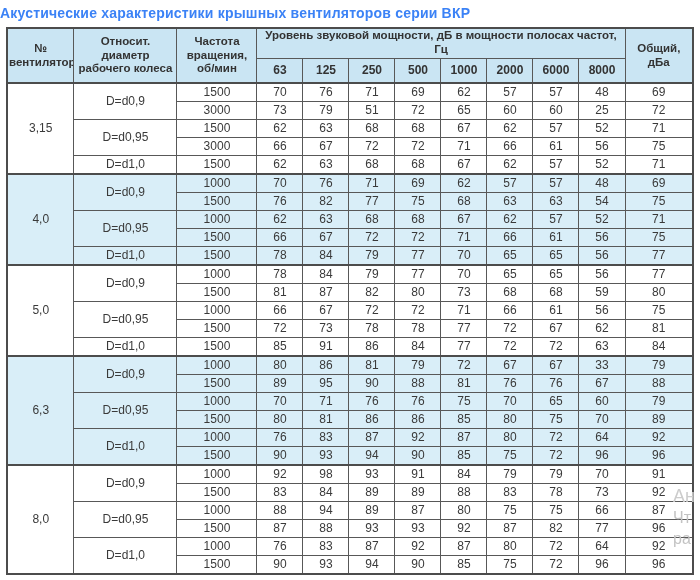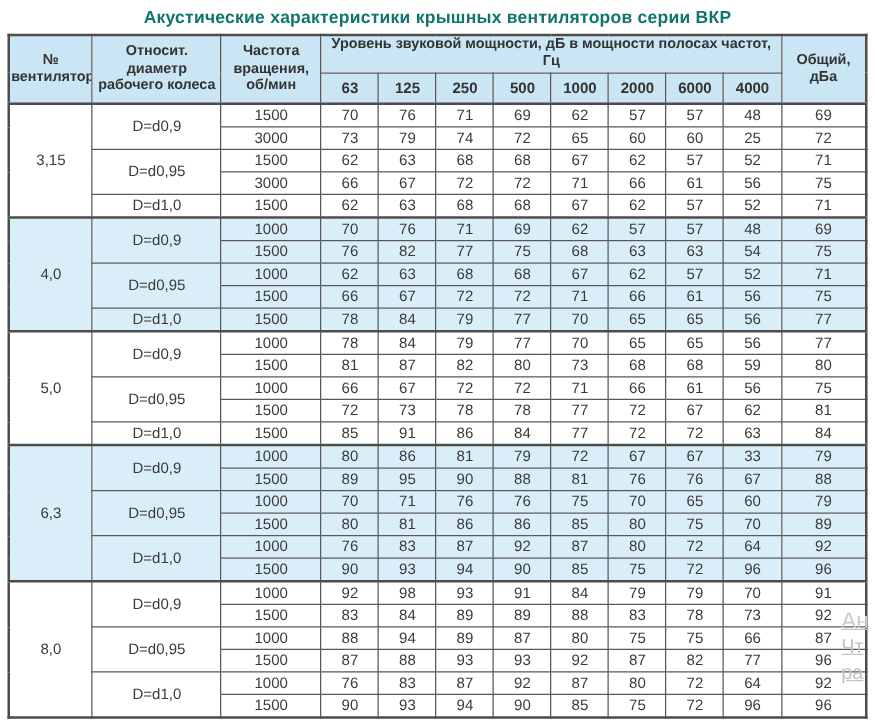--- a/index.html
+++ b/index.html
@@ -7,24 +7,24 @@
   body {
     position: relative;
     width: 700px;
     height: 580px;
     background: #ffffff;
     font-family: "Liberation Sans", "DejaVu Sans", sans-serif;
     overflow: hidden;
   }
   .page-title {
     margin: 5px 0 6px;
-    text-align: center;
+    text-align: left;
     font-size: 14px;
     font-weight: bold;
-    color: #0f766e;
+    color: #3b82f6;
     letter-spacing: 0.2px;
   }
   table.acoustic {
     border-collapse: collapse;
     table-layout: fixed;
     width: 686px;
     margin: 0 auto;
     border: 2px solid #4c4c4c;
   }
   .acoustic th, .acoustic td {
@@ -56,21 +56,20 @@
   .watermark {
     position: absolute;
     right: 0;
     top: 486px;
     width: 27px;
     overflow: hidden;
     color: #c3c3c3;
     pointer-events: none;
     text-align: left;
     white-space: nowrap;
-    text-decoration: underline;
   }
   .watermark .wm-line { display: block; line-height: 21px; font-size: 16px; }
   .watermark .wm-line:first-child { font-size: 18px; color: #cccccc; }
 </style>
 </head>
 <body>
 
 <div class="page-title">Акустические характеристики крышных вентиляторов серии ВКР</div>
 
 <table class="acoustic">
@@ -97,21 +96,21 @@
       <th rowspan="2">Общий, дБа</th>
     </tr>
     <tr class="freq-header">
       <th>63</th>
       <th>125</th>
       <th>250</th>
       <th>500</th>
       <th>1000</th>
       <th>2000</th>
       <th>6000</th>
-      <th>4000</th>
+      <th>8000</th>
     </tr>
   </thead>
   <tbody id="table-body">
       <tr class="group-start">
         <td rowspan="5">3,15</td>
         <td rowspan="2">D=d0,9</td>
         <td>1500</td>
         <td>70</td>
         <td>76</td>
         <td>71</td>
@@ -119,21 +118,21 @@
         <td>62</td>
         <td>57</td>
         <td>57</td>
         <td>48</td>
         <td>69</td>
       </tr>
       <tr class="">
         <td>3000</td>
         <td>73</td>
         <td>79</td>
-        <td>74</td>
+        <td>51</td>
         <td>72</td>
         <td>65</td>
         <td>60</td>
         <td>60</td>
         <td>25</td>
         <td>72</td>
       </tr>
       <tr class="">
         <td rowspan="2">D=d0,95</td>
         <td>1500</td>

